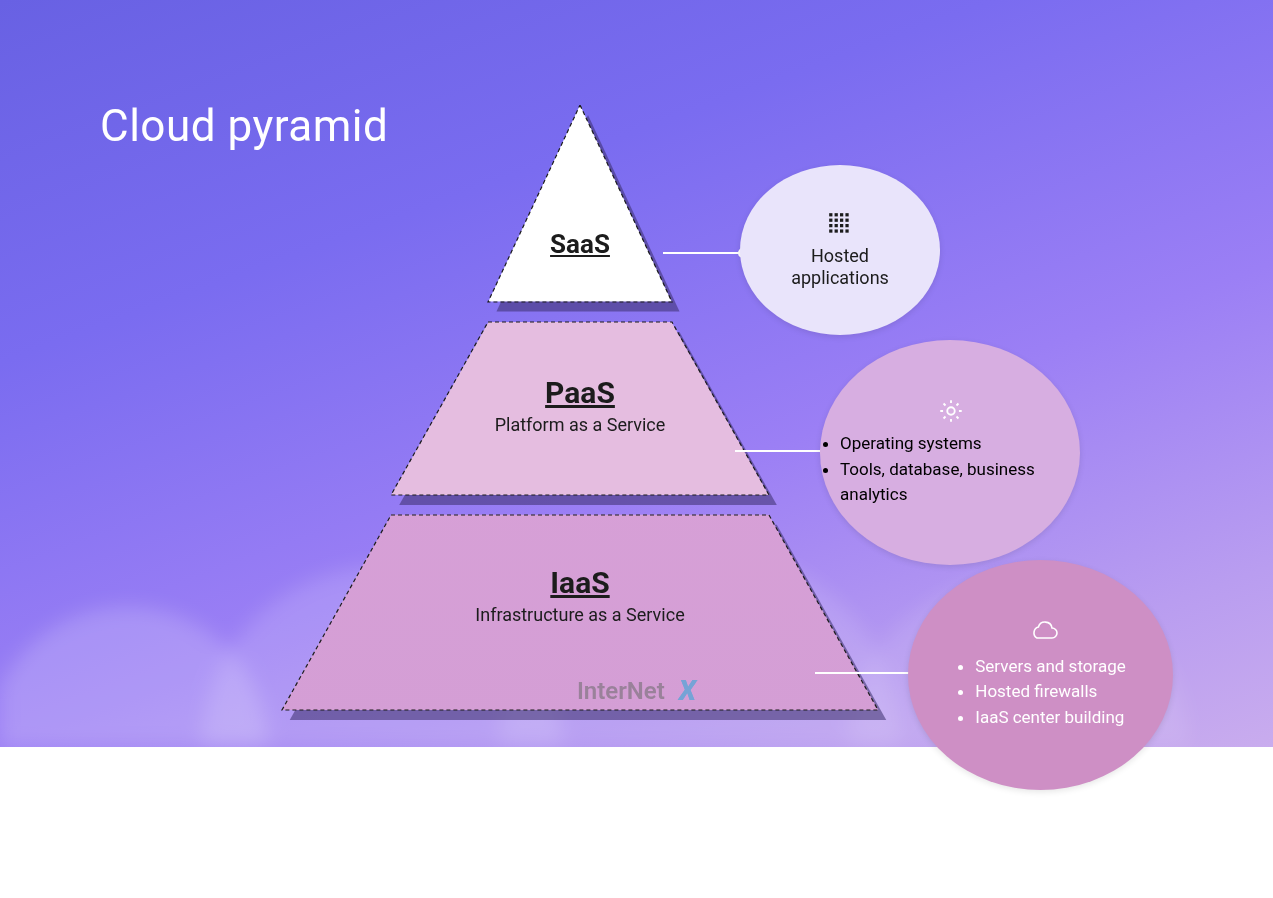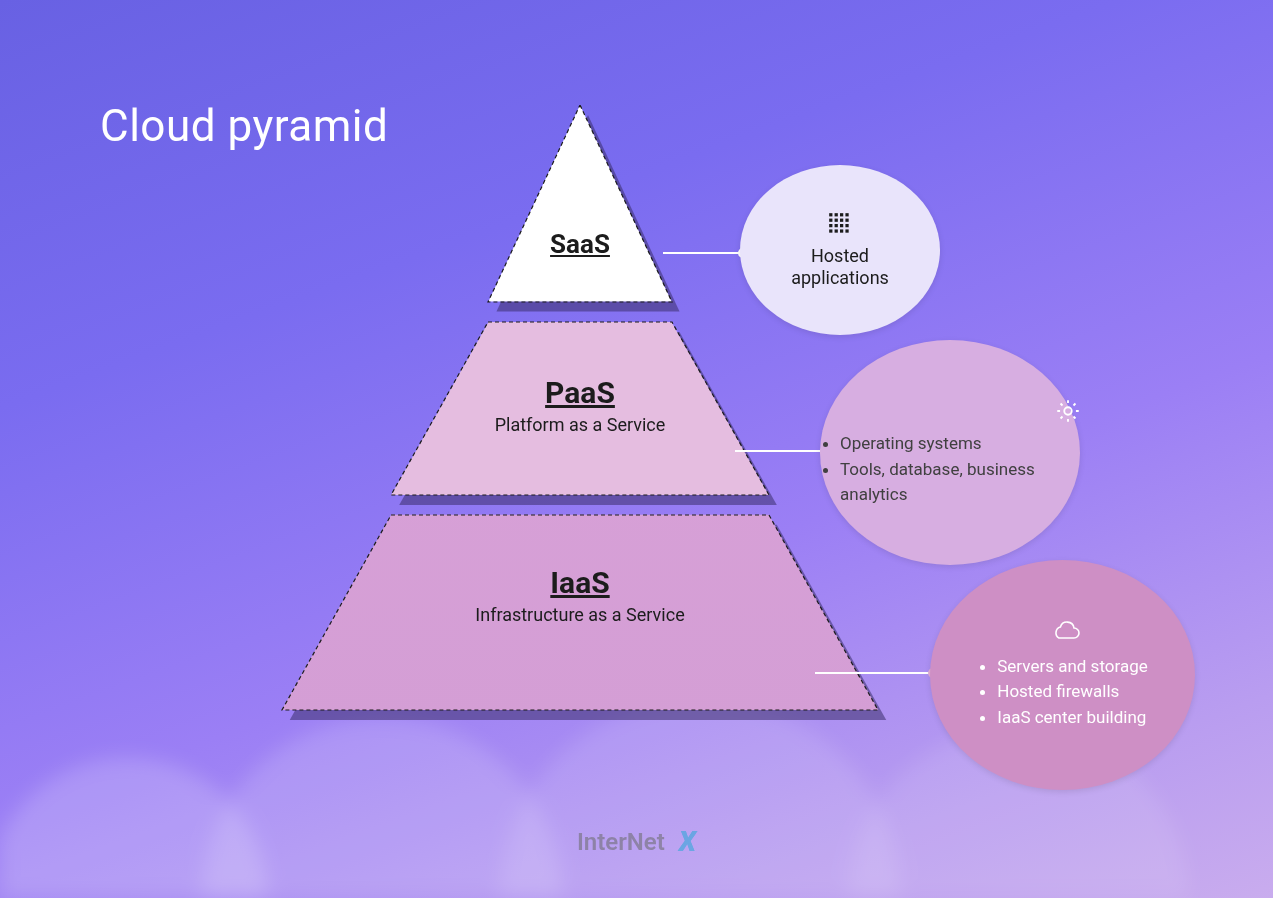--- a/index.html
+++ b/index.html
@@ -1,19 +1,19 @@
 <!DOCTYPE html>
 <html><head>
 <meta charset="utf-8">
 <style>
   * { box-sizing: border-box; margin: 0; padding: 0; }
   html, body { width: 1273px; height: 898px; overflow: hidden; font-family: -apple-system, BlinkMacSystemFont, "Segoe UI", Roboto, Helvetica, Arial, sans-serif; }
   .bg {
     position: relative;
-    width: 1273px; height: 898px;
+    width: 1273px; height: 747px;
     background: linear-gradient(160deg, #6861e3 0%, #7a6cf0 30%, #9b7ff5 60%, #b99df0 85%, #c9acee 100%);
   }
   .clouds {
     position: absolute; left: 0; bottom: 0; width: 100%; height: 45%;
     background:
       radial-gradient(circle at 10% 100%, rgba(255,255,255,0.18) 0 140px, transparent 141px),
       radial-gradient(circle at 30% 100%, rgba(255,255,255,0.15) 0 180px, transparent 181px),
       radial-gradient(circle at 55% 100%, rgba(255,255,255,0.12) 0 200px, transparent 201px),
       radial-gradient(circle at 80% 100%, rgba(255,255,255,0.10) 0 170px, transparent 171px);
     filter: blur(10px);
@@ -85,26 +85,26 @@
   .bubble-saas {
     left: 740px; top: 165px;
     width: 200px; height: 170px;
     background: #e9e4fb; color: #1c1c1c;
   }
   .bubble-saas .txt { font-size: 18px; line-height: 1.25; margin-top: 8px; }
 
   .bubble-paas {
     left: 820px; top: 340px;
     width: 260px; height: 225px;
-    background: #d7aee1; color: #404040; align-items: flex-end;
+    background: #d7aee1; color: #000000;
   }
   .bubble-paas ul { list-style: disc; text-align: left; font-size: 17px; line-height: 1.5; padding-left: 20px; margin-top: 8px; }
 
   .bubble-iaas {
-    left: 930px; top: 560px;
+    left: 908px; top: 560px;
     width: 265px; height: 230px;
     background: #ce8fc5; color: #ffffff;
   }
   .bubble-iaas ul { list-style: disc; text-align: left; font-size: 17px; line-height: 1.5; padding-left: 20px; margin-top: 8px; }
 
   
   .connector {
     position: absolute; height: 2px; background: #ffffff;
   }
   .connector::after {

